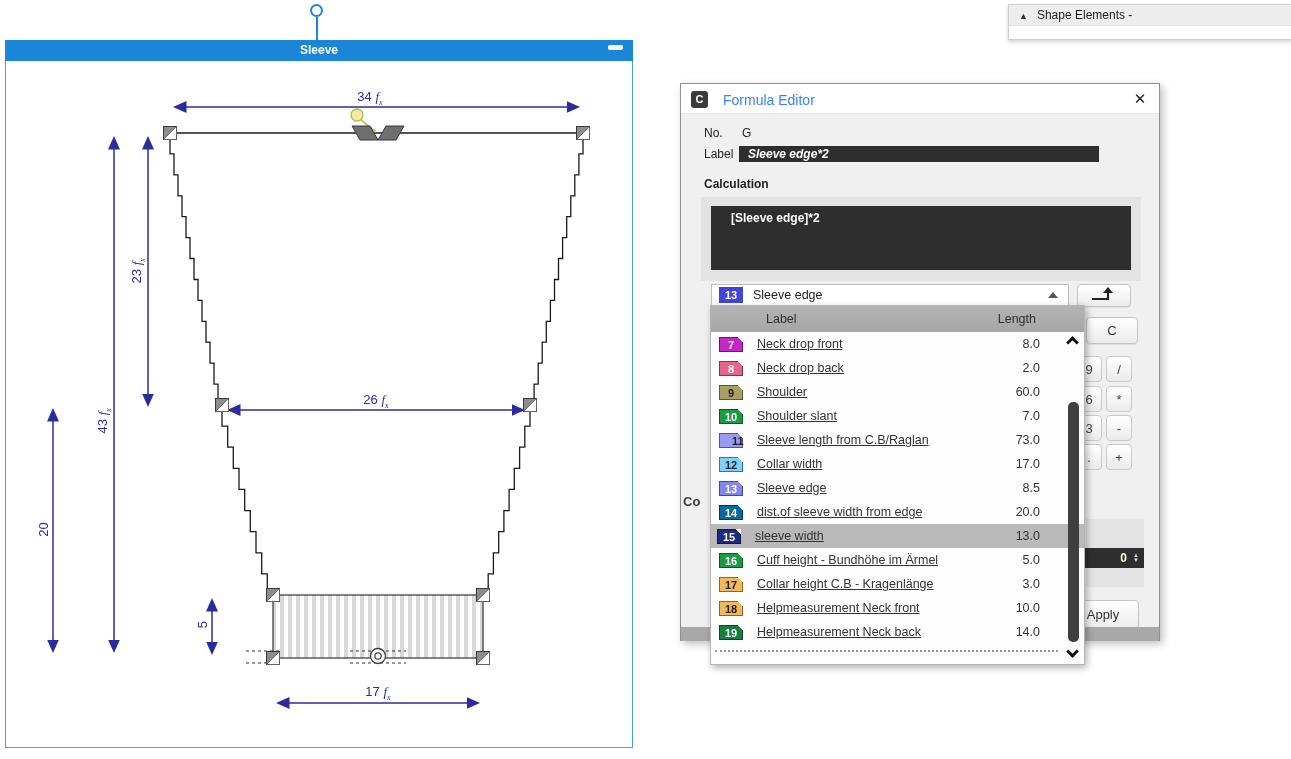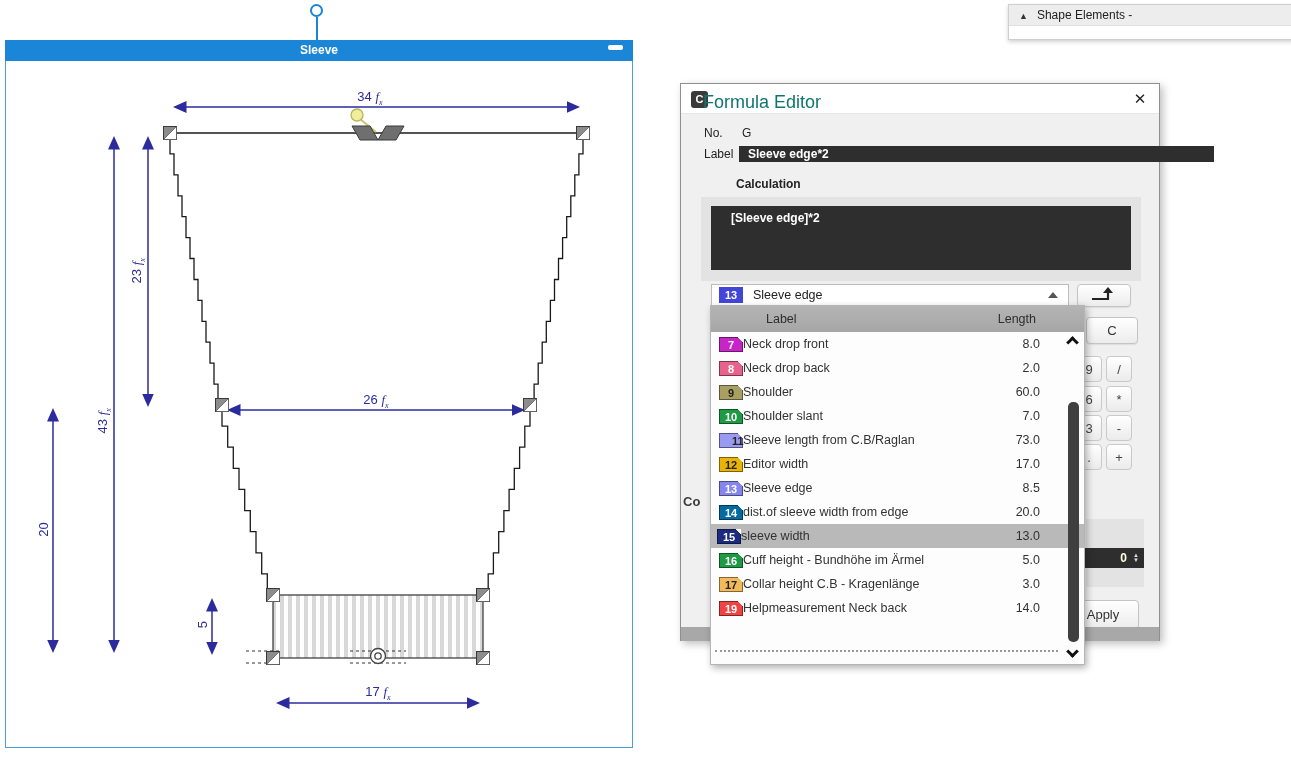--- a/index.html
+++ b/index.html
@@ -29,26 +29,26 @@
     color:#222; padding-left:10px; border-bottom:1px solid #e0e0e0;}
   #shape-elements .hd .tri { font-size:9px; margin-right:9px; color:#333; }
   #shape-elements .row { height:13px; background:#fff; }
 
   
   #formula-editor { left:680px; top:83px; width:480px; height:558px; background:#f0f0f0;
     border:1px solid #8f8f8f; box-shadow:3px 3px 8px rgba(0,0,0,.25); }
   #fe-titlebar { left:0; top:0; width:100%; height:30px; background:#fff; border-bottom:1px solid #e6e6e6; }
   #fe-logo { left:10px; top:7px; width:17px; height:17px; background:#3a3a3a; border-radius:3px;
     color:#fff; font-size:11px; font-weight:bold; text-align:center; line-height:17px; }
-  #fe-title { left:22px; top:8px; font-size:18px; color:#0f766e; }
+  #fe-title { left:42px; top:8px; font-size:14px; color:#3b82f6; }
   #fe-close { right:10px; top:6px; width:18px; height:18px; font-size:15px; color:#222;
     text-align:center; line-height:18px; position:absolute; cursor:default; }
   .fe-lab { font-size:12px; color:#222; position:absolute; }
-  #fe-label-input { left:58px; top:62px; width:475px; height:16px; background:#2e2e2e;
-    color:#fff; font-size:12px; font-weight:bold; line-height:16px; padding-left:9px; }
+  #fe-label-input { left:58px; top:62px; width:360px; height:16px; background:#2e2e2e;
+    color:#fff; font-size:12px; font-weight:bold; line-height:16px; padding-left:9px;font-style:italic; }
   #fe-calc-title { font-weight:bold; }
   #fe-calc-panel { left:20px; top:113px; width:440px; height:84px; background:#e3e3e3; }
   #fe-formula { left:30px; top:122px; width:420px; height:64px; background:#2e2e2e; color:#fff;
     font-size:12px; font-weight:bold; padding:5px 20px; }
 
   
   #fe-combo { left:30px; top:200px; width:358px; height:22px; background:#fff;
     border:1px solid #bdbdbd; display:flex; align-items:center; }
   #fe-combo .badge { width:24px; height:16px; margin-left:7px; background:#4146d8; color:#fff;
     font-size:11px; font-weight:bold; text-align:center; line-height:16px; }
@@ -80,21 +80,21 @@
   #ml-header { height:26px; background:linear-gradient(#b4b4b4,#a6a6a6); display:flex;
     align-items:center; font-size:12.5px; color:#2e2e2e; }
   #ml-header .c1 { margin-left:55px; flex:1; }
   #ml-header .c2 { margin-right:48px; }
   .ml-row { height:24px; display:flex; align-items:center; font-size:12.5px; color:#333; }
   .ml-row.sel { background:#b9b9b9; }
   .ml-badge { width:24px; height:15px; margin-left:8px; font-size:11px; font-weight:bold;
     text-align:center; line-height:15px; position:relative; border:1px solid rgba(0,0,0,.45); }
   .ml-badge .pen { position:absolute; top:-1px; right:-1px; width:6px; height:6px;
     background:linear-gradient(45deg, transparent 55%, #ffffff 55%); }
-  .ml-label { flex:1; white-space:nowrap; }
+  .ml-label { margin-left:14px; flex:1; white-space:nowrap;text-decoration:underline; }
   .ml-len { margin-right:44px; }
   #ml-dots { position:absolute; left:4px; right:26px; top:344px; border-top:2px dotted #999; }
   #ml-scroll { position:absolute; right:3px; top:28px; bottom:4px; width:16px; }
   .chev { position:absolute; left:3px; width:9px; height:9px; border-left:3px solid #111;
     border-top:3px solid #111; }
   .chev.up { top:4px; transform:rotate(45deg); }
   .chev.down { bottom:4px; transform:rotate(225deg); }
   #ml-thumb { position:absolute; left:3px; top:68px; width:11px; height:240px; background:#3f3f3f; border-radius:5px; }
 </style>
 </head>
@@ -197,21 +197,21 @@
   <div class="abs" id="fe-titlebar">
     <div class="abs" id="fe-logo">C</div>
     <div class="abs" id="fe-title">Formula Editor</div>
     <div id="fe-close">✕</div>
   </div>
 
   <div class="fe-lab" style="left:23px;top:42px;">No.</div>
   <div class="fe-lab" style="left:61px;top:42px;">G</div>
   <div class="fe-lab" style="left:23px;top:63px;">Label</div>
   <div class="abs" id="fe-label-input">Sleeve edge*2</div>
-  <div class="fe-lab" id="fe-calc-title" style="left:23px;top:93px;margin-left:32px;">Calculation</div>
+  <div class="fe-lab" id="fe-calc-title" style="left:23px;top:93px;">Calculation</div>
 
   <div class="abs" id="fe-calc-panel"></div>
   <div class="abs" id="fe-formula">[Sleeve edge]*2</div>
 
   <div class="abs" id="fe-combo">
     <span class="badge">13</span>
     <span class="txt">Sleeve edge</span>
     <span class="chev-up-sm"></span>
   </div>
 
@@ -276,22 +276,22 @@
     <span class="ml-badge" style="background: rgb(31, 154, 68); color: rgb(255, 255, 255);"><span class="pen"></span><span class="no">10</span></span>
     <span class="ml-label">Shoulder slant</span>
     <span class="ml-len">7.0</span>
   </div>
       <div class="ml-row">
     <span class="ml-badge" style="background: rgb(154, 154, 240); color: rgb(34, 34, 34); padding-left: 12px;"><span class="pen"></span><span class="no">11</span></span>
     <span class="ml-label">Sleeve length from C.B/Raglan</span>
     <span class="ml-len">73.0</span>
   </div>
       <div class="ml-row">
-    <span class="ml-badge" style="background: #eab308; color: rgb(34, 34, 34);"><span class="pen"></span><span class="no">12</span></span>
-    <span class="ml-label">Editor width</span>
+    <span class="ml-badge" style="background: #7dd3fc; color: rgb(34, 34, 34);"><span class="pen"></span><span class="no">12</span></span>
+    <span class="ml-label">Collar width</span>
     <span class="ml-len">17.0</span>
   </div>
       <div class="ml-row">
     <span class="ml-badge" style="background: rgb(133, 133, 238); color: rgb(255, 255, 255);"><span class="pen"></span><span class="no">13</span></span>
     <span class="ml-label">Sleeve edge</span>
     <span class="ml-len">8.5</span>
   </div>
       <div class="ml-row">
     <span class="ml-badge" style="background: #0369a1; color: rgb(255, 255, 255);"><span class="pen"></span><span class="no">14</span></span>
     <span class="ml-label">dist.of sleeve width from edge</span>
@@ -306,21 +306,26 @@
     <span class="ml-badge" style="background: rgb(31, 154, 68); color: rgb(255, 255, 255);"><span class="pen"></span><span class="no">16</span></span>
     <span class="ml-label">Cuff height - Bundhöhe im Ärmel</span>
     <span class="ml-len">5.0</span>
   </div>
       <div class="ml-row">
     <span class="ml-badge" style="background: rgb(242, 185, 93); color: rgb(34, 34, 34);"><span class="pen"></span><span class="no">17</span></span>
     <span class="ml-label">Collar height C.B - Kragenlänge</span>
     <span class="ml-len">3.0</span>
   </div>
       <div class="ml-row">
-    <span class="ml-badge" style="background: #ef4444; color: rgb(255, 255, 255);"><span class="pen"></span><span class="no">19</span></span>
+    <span class="ml-badge" style="background: rgb(242, 185, 93); color: rgb(34, 34, 34);"><span class="pen"></span><span class="no">18</span></span>
+    <span class="ml-label">Helpmeasurement Neck front</span>
+    <span class="ml-len">10.0</span>
+  </div>
+      <div class="ml-row">
+    <span class="ml-badge" style="background: #15803d; color: rgb(255, 255, 255);"><span class="pen"></span><span class="no">19</span></span>
     <span class="ml-label">Helpmeasurement Neck back</span>
     <span class="ml-len">14.0</span>
   </div>
     </div>
   <div id="ml-dots"></div>
   <div id="ml-scroll">
     <span class="chev up"></span>
     <div id="ml-thumb"></div>
     <span class="chev down"></span>
   </div>

